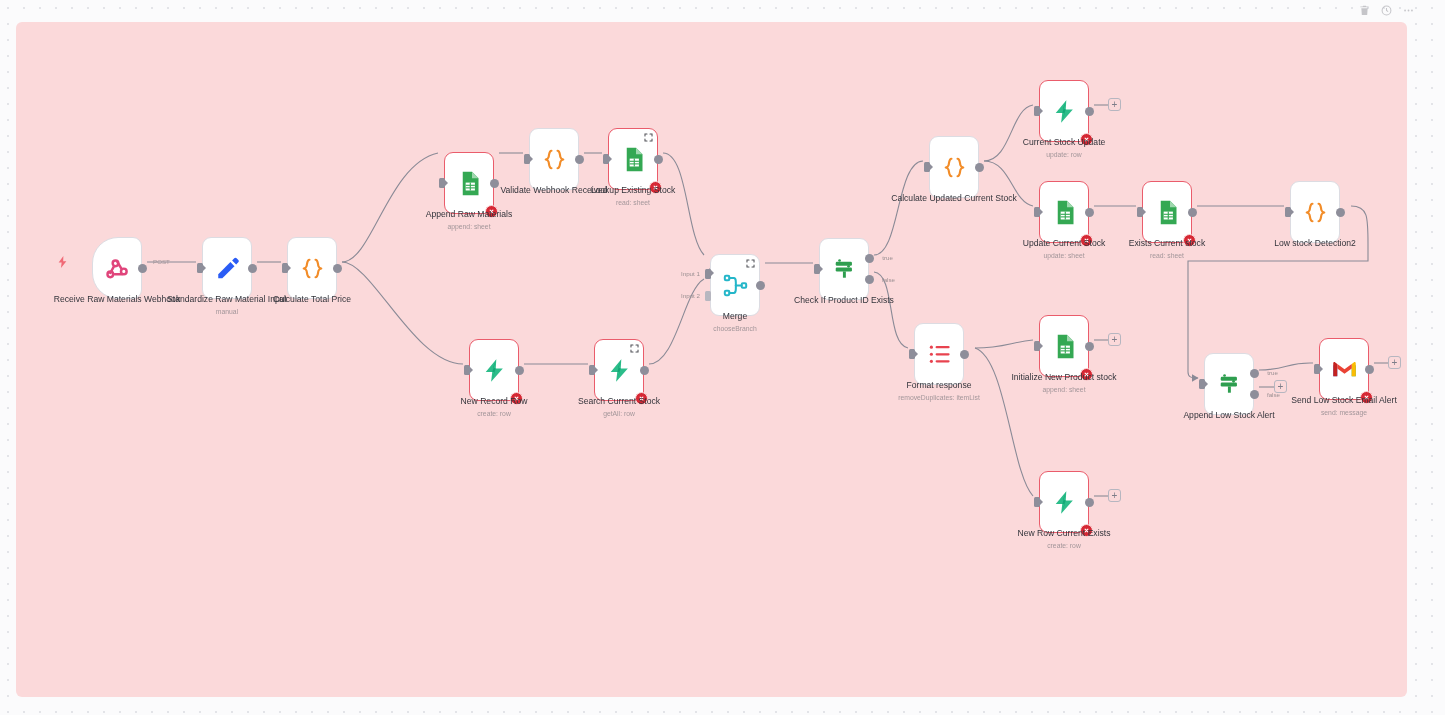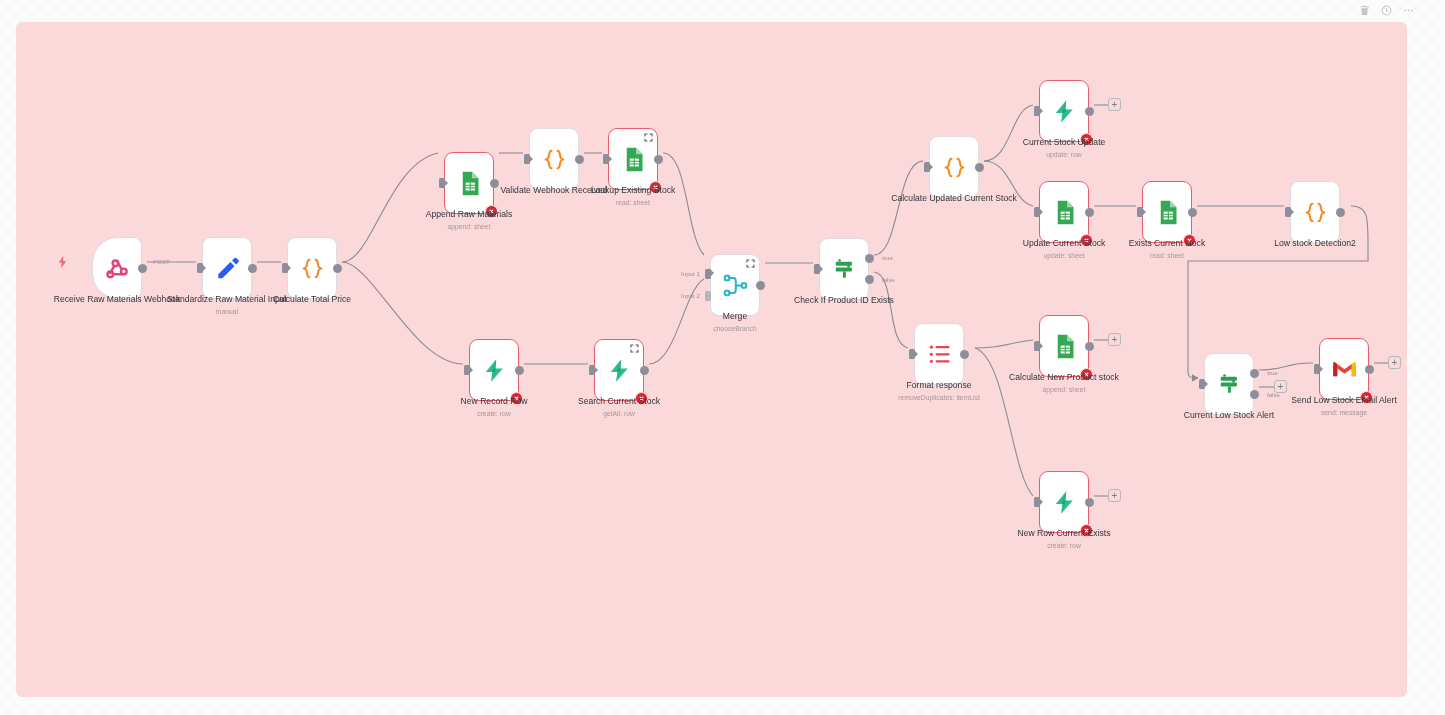--- a/index.html
+++ b/index.html
@@ -579,21 +579,21 @@
             </g>
           </svg>
       </span>
       <span class="port-in"></span>
       <span class="port-out"></span>
       <span class="err-badge">
           <svg viewBox="0 0 10 10" stroke="#fff" stroke-width="1.6" stroke-linecap="round">
             <path d="M3 3 L7 7 M7 3 L3 7"></path>
           </svg>
         </span>
-      <span class="caption"><span>Calculate New Product stock</span><span class="subcaption">append: sheet</span></span>
+      <span class="caption"><span>Initialize New Product stock</span><span class="subcaption">append: sheet</span></span>
     </div>
     <div class="plus-stub" style="left:1092px; top:311px;"></div>
 
     <div class="node" style="left:1023px; top:449px;">
       <span class="glyph">
         <svg viewBox="0 0 24 24">
             <path d="M13.6 2 L4.2 13.4 H10 L9 22 L19.4 10.2 H13.1 z" fill="#2cbd8a"></path>
             <path d="M13.6 2 L10.6 9.4 L13.1 10.2 L9 22 L12.4 13.4 H10 z" fill="#14a876"></path>
           </svg>
       </span>
@@ -616,21 +616,21 @@
             <rect x="10.6" y="13.7" width="2.6" height="5.6"></rect>
             <circle cx="7.6" cy="4" r="1.2"></circle>
             <circle cx="15.6" cy="9.2" r="1.2"></circle>
           </svg>
       </span>
       <span class="port-in"></span>
       <span class="port-out p-true"></span>
       <span class="port-out p-false"></span>
       <span class="port-label lbl-true">true</span>
       <span class="port-label lbl-false">false</span>
-      <span class="caption">Current Low Stock Alert</span>
+      <span class="caption">Append Low Stock Alert</span>
     </div>
     <div class="plus-stub" style="left:1258px; top:358px;"></div>
 
     <div class="node" style="left:1303px; top:316px;">
       <span class="glyph">
         <svg viewBox="0 0 24 24">
           <path d="M2 6.6 V18 H5.6 V10 L12 14.8 L18.4 10 V18 H22 V6.6 L12 13.8 z" fill="#fff"></path>
           <path d="M2 18 V8.2 L5.6 8.2 V18 z" fill="#4285f4"></path>
           <path d="M18.4 18 V8.2 L22 8.2 V18 z" fill="#34a853"></path>
           <path d="M2 6.6 C2 5.6 3 5.1 3.8 5.7 L5.6 7 V18 H2 z" fill="#c5221f"></path>

